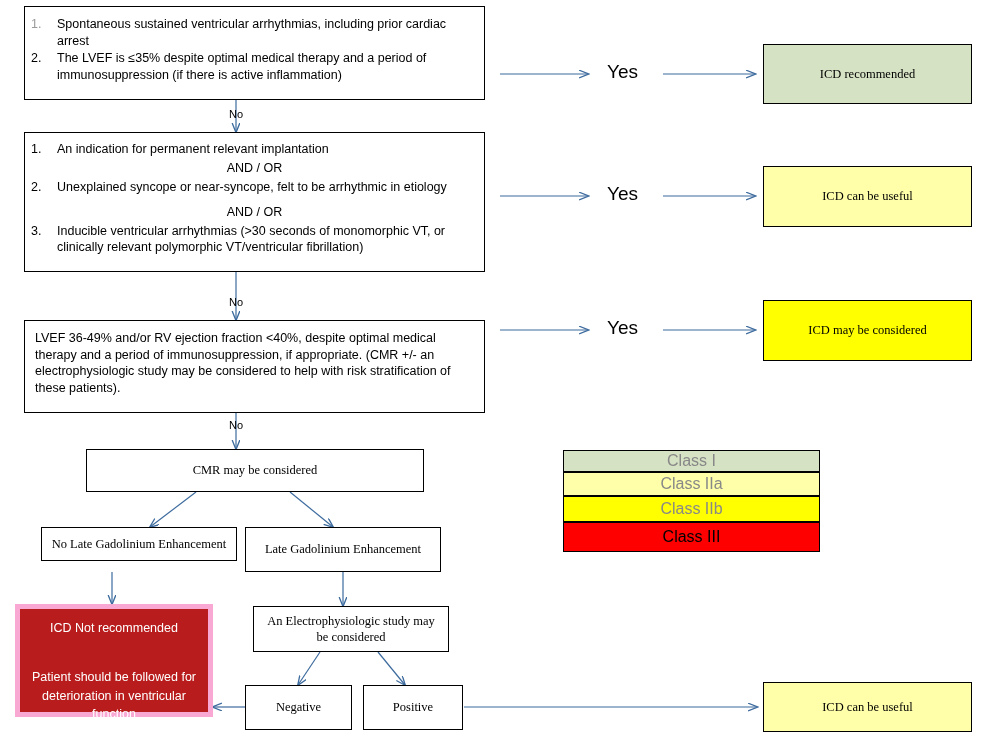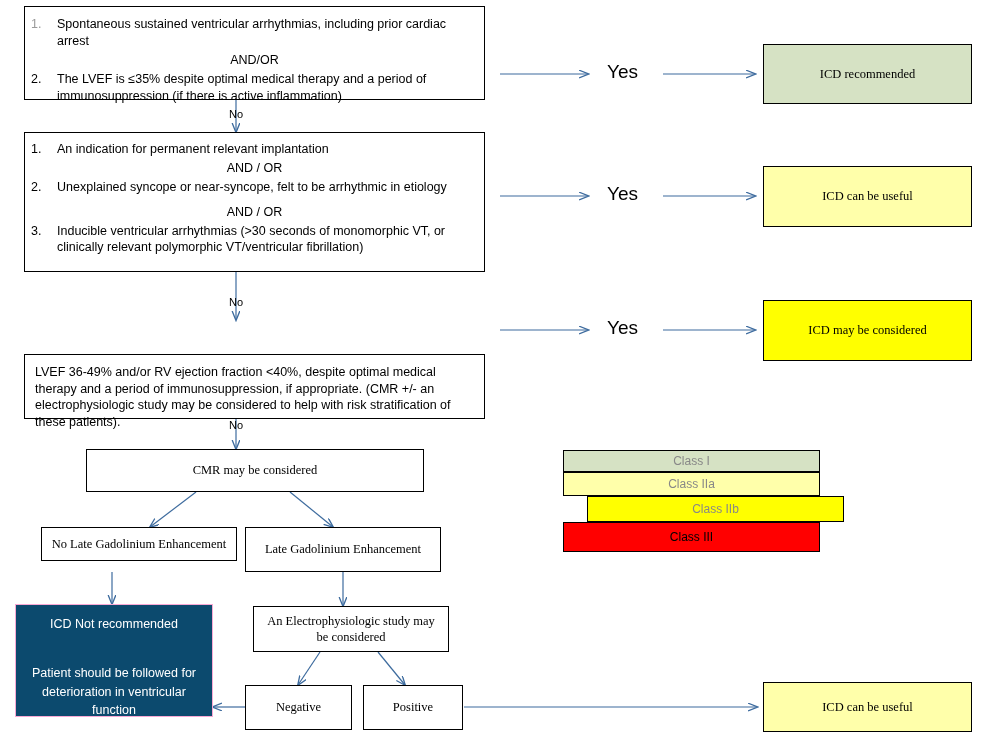--- a/index.html
+++ b/index.html
@@ -65,39 +65,39 @@
   }
   .no-label {
     position: absolute;
     font-size: 11px;
     color: #000000;
   }
   .legend-row {
     position: absolute;
     box-sizing: border-box;
     border: 1px solid #000000;
-    font-size: 12px;
+    font-size: 16px;
     display: flex;
     align-items: center;
     justify-content: center;
   }
   .legend-label-faded { color: #888888; }
   .legend-label-dark { color: #000000; }
   svg.arrows {
     position: absolute;
     left: 0;
     top: 0;
     width: 1004px;
     height: 745px;
     pointer-events: none;
   }
   .red-box {
-    background: #0c4a6e;
+    background: #b91c1c;
     color: #ffffff;
-    border: 1px solid #f9a8d4;
+    border: 5px solid #f9a8d4;
     font-size: 12.5px;
     line-height: 1.5;
     text-align: center;
   }
 </style>
 </head>
 <body>
 
 <div id="canvas">
 
@@ -135,21 +135,20 @@
 
       <line x1="464" y1="707" x2="757" y2="707"></line>
     </g>
   </svg>
 
   <div class="crit-list" style="left:24px; top:6px; width:461px; height:94px; padding-top:9px;">
     <div class="crit-item">
       <div class="crit-num grey">1.</div>
       <div class="crit-text">Spontaneous sustained ventricular arrhythmias, including prior cardiac arrest</div>
     </div>
-    <div class="and-or">AND/OR</div>
     <div class="crit-item">
       <div class="crit-num">2.</div>
       <div class="crit-text">The LVEF is ≤35% despite optimal medical therapy and a period of immunosuppression (if there is active inflammation)</div>
     </div>
   </div>
 
   <div class="crit-list" style="left:24px; top:132px; width:461px; height:140px; padding-top:8px;">
     <div class="crit-item">
       <div class="crit-num">1.</div>
       <div class="crit-text">An indication for permanent relevant implantation</div>
@@ -159,21 +158,21 @@
       <div class="crit-num">2.</div>
       <div class="crit-text">Unexplained syncope or near-syncope, felt to be arrhythmic in etiology</div>
     </div>
     <div class="and-or" style="margin-top:8px;">AND / OR</div>
     <div class="crit-item">
       <div class="crit-num">3.</div>
       <div class="crit-text">Inducible ventricular arrhythmias (&gt;30 seconds of monomorphic VT, or clinically relevant polymorphic VT/ventricular fibrillation)</div>
     </div>
   </div>
 
-  <div class="box" style="left:24px; top:320px; width:461px; height:65px; padding:9px 10px;margin-top:34px;">
+  <div class="box" style="left:24px; top:320px; width:461px; height:93px; padding:9px 10px;">
     <span>LVEF 36-49% and/or RV ejection fraction &lt;40%, despite optimal medical therapy and a period of immunosuppression, if appropriate. (CMR +/- an electrophysiologic study may be considered to help with risk stratification of these patients).</span>
   </div>
 
   <div class="box center" style="left:86px; top:449px; width:338px; height:43px;">
     <span>CMR may be considered</span>
   </div>
 
   <div class="box center" style="left:41px; top:527px; width:196px; height:34px;">
     <span>No Late Gadolinium Enhancement</span>
   </div>
@@ -217,20 +216,20 @@
   <div class="box center" style="left:763px; top:682px; width:209px; height:50px; background:#ffffaa;">
     <span>ICD can be useful</span>
   </div>
 
   <div class="legend-row" style="left:563px; top:450px; width:257px; height:22px; background:#d6e2c4;">
     <span class="legend-label-faded">Class I</span>
   </div>
   <div class="legend-row" style="left:563px; top:472px; width:257px; height:24px; background:#ffffaa;">
     <span class="legend-label-faded">Class IIa</span>
   </div>
-  <div class="legend-row" style="left:563px; top:496px; width:257px; height:26px; background:#ffff00;margin-left:24px;">
+  <div class="legend-row" style="left:563px; top:496px; width:257px; height:26px; background:#ffff00;">
     <span class="legend-label-faded">Class IIb</span>
   </div>
   <div class="legend-row" style="left:563px; top:522px; width:257px; height:30px; background:#ff0000;">
     <span class="legend-label-dark">Class III</span>
   </div>
 
 </div>
 
 </body></html>

